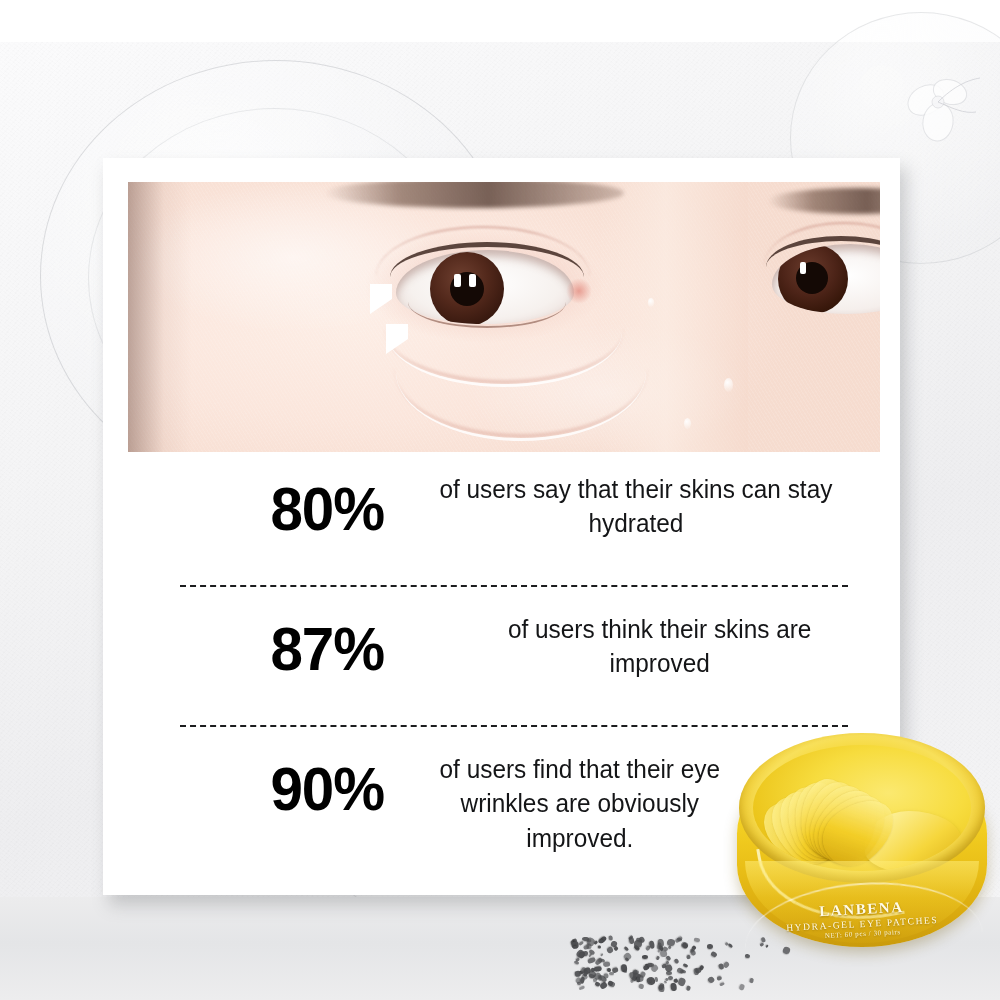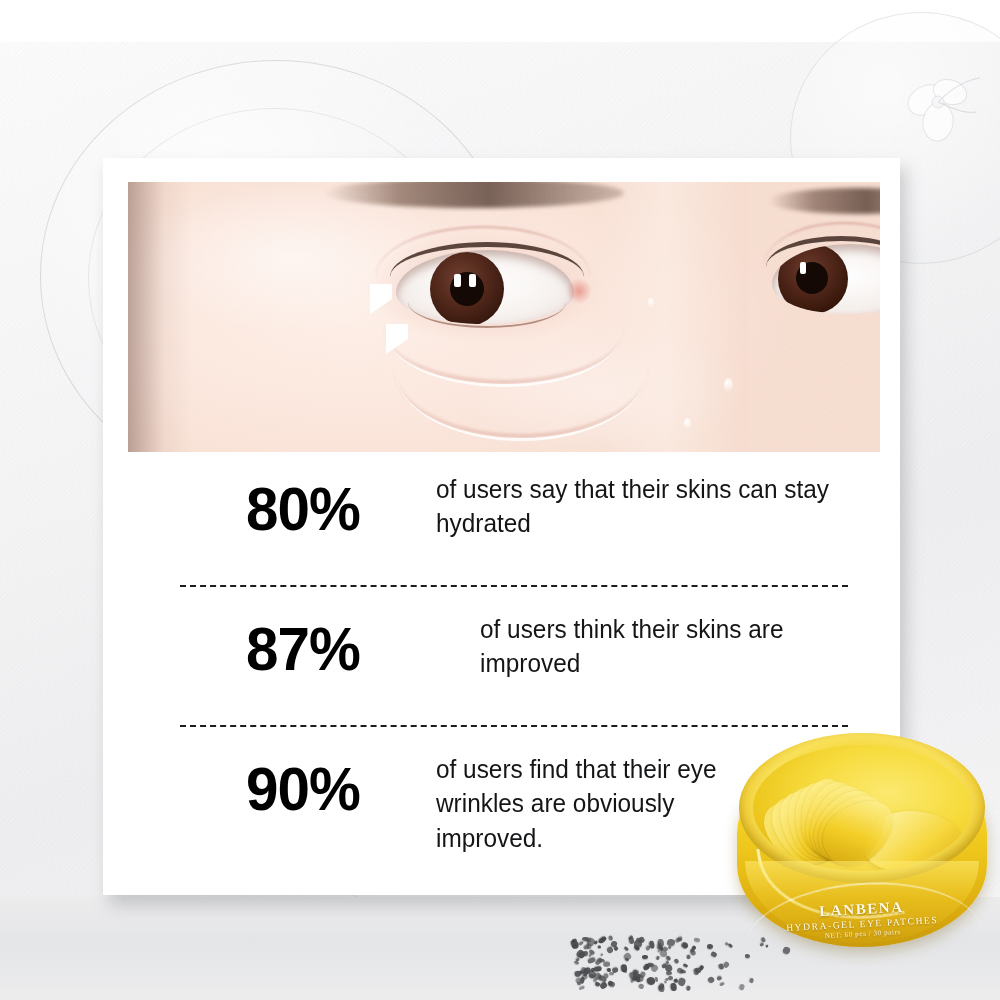--- a/index.html
+++ b/index.html
@@ -258,24 +258,25 @@
 
   
   .stats {
     position: absolute;
     left: 103px;
     top: 470px;
     width: 797px;
   }
   .stat-row {
     position: absolute;
-    left: 8px;
+    left: 0;
     width: 777px;
     display: flex;
     align-items: flex-start;
+    text-align: center;
   }
   .stat-row.r1 { top: 0px; }
   .stat-row.r2 { top: 140px; gap: 44px; }
   .stat-row.r3 { top: 280px; }
 
   .stat-percent {
     width: 190px;
     margin-left: 135px;
     flex: 0 0 auto;
     font-size: 62px;

